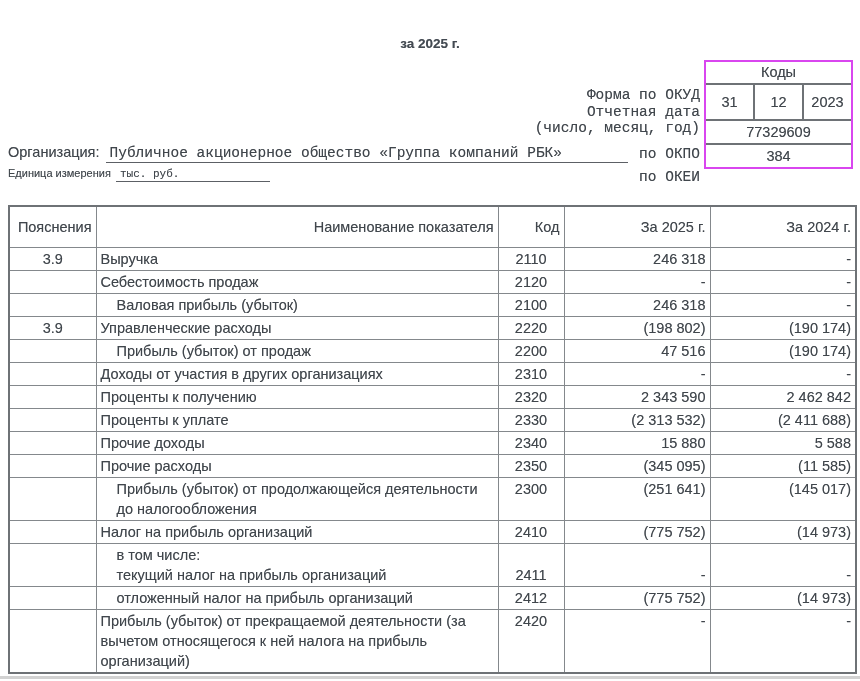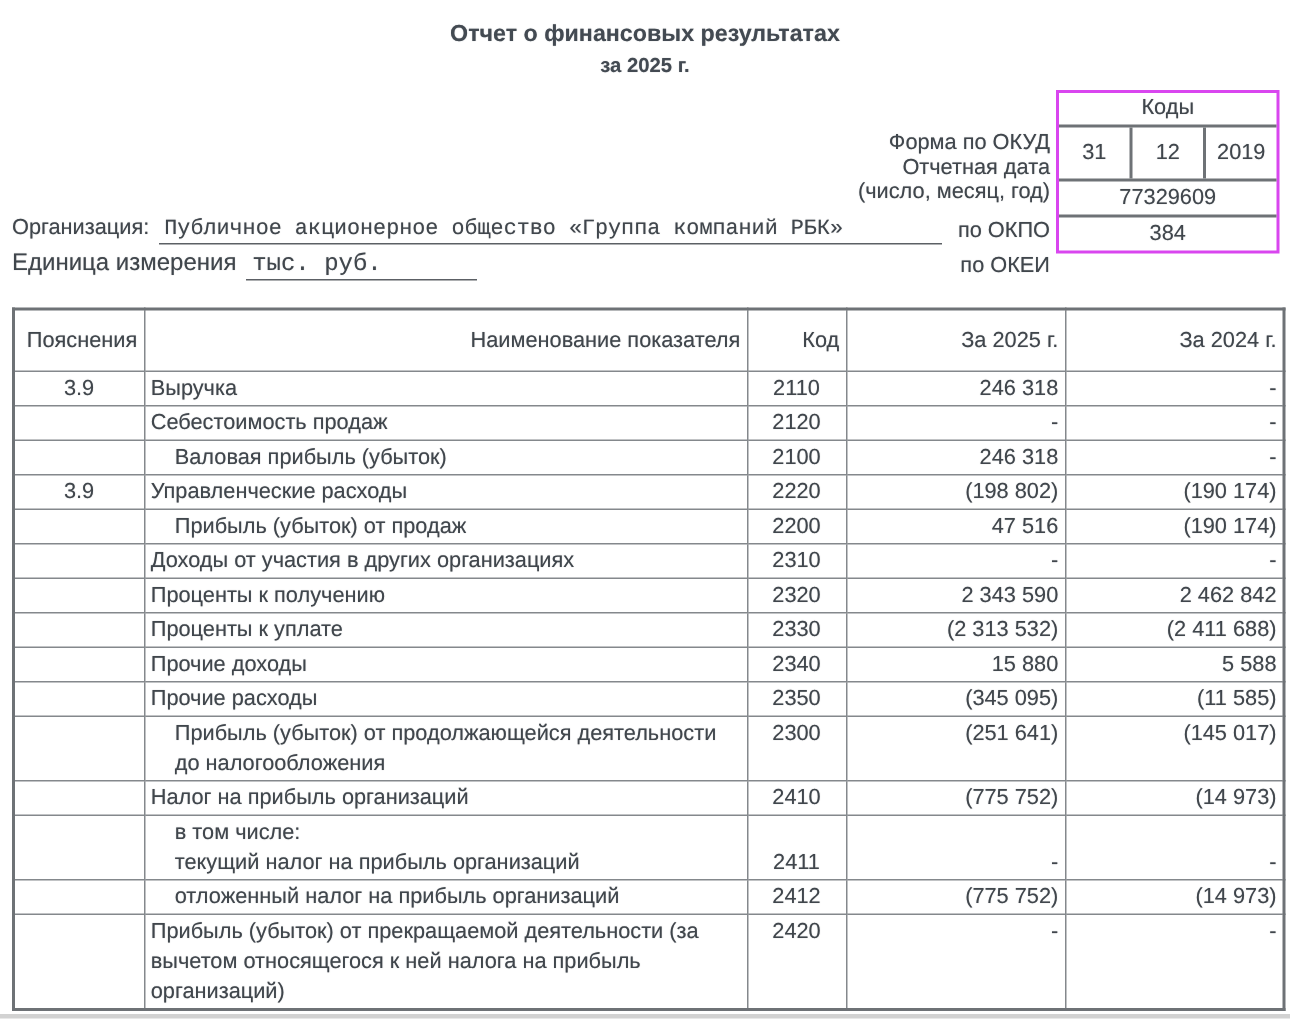--- a/index.html
+++ b/index.html
@@ -21,29 +21,29 @@
   .codes-box {
     position:absolute; top:60px; left:704px; width:149px;
     border:2px solid #d946ef; box-sizing:border-box; font-size:14.5px;
   }
   .cb-row { text-align:center; line-height:21px; height:21px; }
   .cb-okud, .cb-okpo, .cb-okei { border-top:2px solid #6e7276; height:22px; line-height:22px; }
   .cb-date { border-top:2px solid #6e7276; display:flex; height:34px; }
   .cb-date span { flex:1; line-height:34px; text-align:center; }
   .cb-date span + span { border-left:2px solid #6e7276; }
   
-  .r-label { position:absolute; right:160px; text-align:left; font-size:14.5px; white-space:nowrap; }
+  .r-label { position:absolute; right:160px; text-align:left; font-size:14.5px; white-space:nowrap;font-family:Liberation Mono, monospace; }
   .rl-okud { top:87px; }
   .rl-date1 { top:104px; }
   .rl-date2 { top:120px; }
   .rl-okpo { top:146px; }
   .rl-okei { top:169px; }
   
   .org-line { position:absolute; left:8px; top:144px; font-size:14.5px; white-space:nowrap; }
-  .unit-line { position:absolute; left:8px; top:167px; font-size:16px; white-space:nowrap; }
+  .unit-line { position:absolute; left:8px; top:167px; font-size:11px; white-space:nowrap; }
   .u-line { display:inline-block; border-bottom:1.5px solid #5c6065; padding:0 4px 1px 4px;font-family:Liberation Mono, monospace; }
   .org-value { margin-left:2px; padding-right:66px; }
   .unit-value { margin-left:2px; min-width:146px; }
   
   .fin-table {
     position:absolute; top:205px; left:8px; width:847px;
     border-collapse:collapse; table-layout:fixed; font-size:14.5px; color:#40464c;
     border:2px solid #6e7276;
   }
   .fin-table th, .fin-table td {
@@ -59,29 +59,28 @@
   .c-val { text-align:right; padding-right:7px; }
   tr.prefix-row .c-code, tr.prefix-row .c-val { vertical-align:bottom; }
   
   .scan-artifact { position:absolute; left:0; top:676px; width:860px; height:3px; background:#d2d2d2; }
 </style>
 </head>
 <body>
 
 <div class="page">
 
-  <div class="doc-title">Отчет о финансовых результатах</div>
   <div class="doc-subtitle">за 2025 г.</div>
 
   <div class="codes-box">
     <div class="cb-row cb-header">Коды</div>
     <div class="cb-date">
       <span>31</span>
       <span>12</span>
-      <span>2019</span>
+      <span>2023</span>
     </div>
     <div class="cb-row cb-okpo">77329609</div>
     <div class="cb-row cb-okei">384</div>
   </div>
 
   <div class="r-label rl-okud">Форма по ОКУД</div>
   <div class="r-label rl-date1">Отчетная дата</div>
   <div class="r-label rl-date2">(число, месяц, год)</div>
   <div class="r-label rl-okpo">по ОКПО</div>
   <div class="r-label rl-okei">по ОКЕИ</div>

